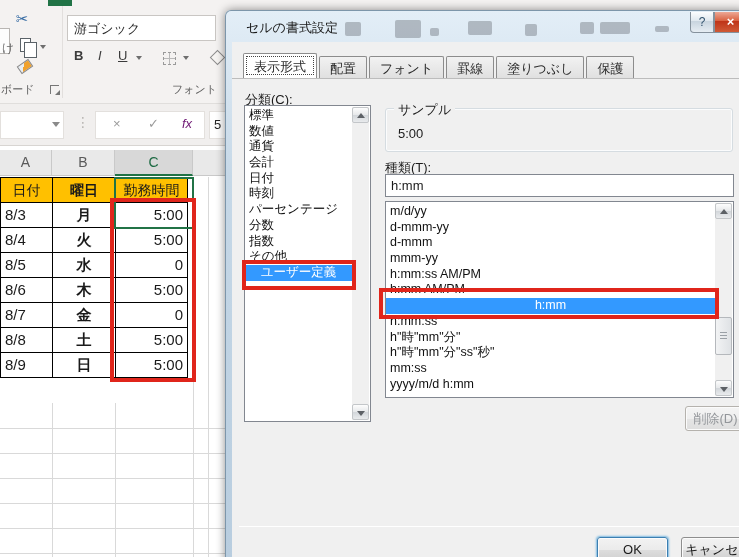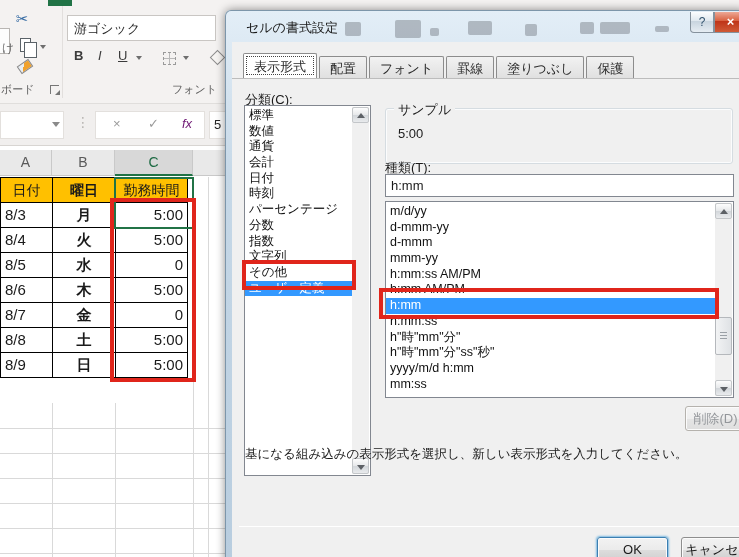--- a/index.html
+++ b/index.html
@@ -65,21 +65,21 @@
   .dlg-inner { left:7px; top:32px; width:515px; height:523px; background:#f0f0f0; }
 
   .tabs { position:absolute; left:11px; top:11px; height:25px; display:flex; align-items:flex-end; }
   .tab { height:22px; padding:3px 10px 0; margin-right:2px; background:linear-gradient(#f2f2f2,#e0e0e0); border:1px solid #8c8c8c; border-bottom:none; border-radius:2px 2px 0 0; font-size:13px; color:#2a2a2a; }
   .tab.active { height:25px; background:#fff; position:relative; z-index:2; padding-top:4px; outline:1px dotted #444; outline-offset:-4px; }
   .tab-base { position:absolute; left:0; top:36px; width:515px; height:1px; background:#bcbcbc; }
 
   .lbl { position:absolute; font-size:13px; color:#1a1a1a; }
   .listbox { position:absolute; background:#fff; border:1px solid #828790; }
   .litem { height:15.7px; padding:0 4px; font-size:12.5px; line-height:15.7px; color:#111; white-space:nowrap; overflow:hidden; }
-  .litem.selected { background:#3399ff; color:#fff; }
+  .litem.selected { background:#3399ff; color:#fff;text-align:center; }
   .sbar { position:absolute; top:1px; right:1px; bottom:1px; width:17px; background:#f0f0f0; }
   .sbtn { position:absolute; left:0; width:17px; height:16px; background:linear-gradient(#fdfdfd,#e6e8ea 50%,#d2d6da 51%,#e9ebed); border:1px solid #c3c6c9; border-radius:2px; }
   .tri-up { position:absolute; left:4px; top:5px; width:0; height:0; border-left:4px solid transparent; border-right:4px solid transparent; border-bottom:5px solid #5d6166; }
   .tri-dn { position:absolute; left:4px; top:6px; width:0; height:0; border-left:4px solid transparent; border-right:4px solid transparent; border-top:5px solid #5d6166; }
   .sthumb { position:absolute; left:0; width:17px; background:linear-gradient(90deg,#f2f3f4,#dfe2e5); border:1px solid #b5b8bc; border-radius:2px; }
   .sthumb:after { content:""; position:absolute; left:4px; top:50%; margin-top:-4px; width:7px; height:8px;
     background:linear-gradient(#9aa0a6,#9aa0a6) 0 0/100% 1px no-repeat, linear-gradient(#9aa0a6,#9aa0a6) 0 3px/100% 1px no-repeat, linear-gradient(#9aa0a6,#9aa0a6) 0 6px/100% 1px no-repeat; }
 
   .groupbox { position:absolute; border:1px solid #d5dce1; border-radius:3px; box-shadow:inset 0 0 0 1px #fbfcfd; }
   .groupbox .gb-label { position:absolute; left:8px; top:-8px; background:#f0f0f0; padding:0 4px; font-size:13px; }
@@ -217,86 +217,84 @@
         <div class="tab active">表示形式</div>
         <div class="tab">配置</div>
         <div class="tab">フォント</div>
         <div class="tab">罫線</div>
         <div class="tab">塗りつぶし</div>
         <div class="tab">保護</div>
       </div>
 
       <div class="lbl" style="left:13px; top:49px;">分類(C):</div>
 
-      <div class="listbox" style="left:12px; top:63px; width:127px; height:371px;">
+      <div class="listbox" style="left:12px; top:63px; width:127px; height:317px;">
         <div style="width:107px; padding-top:2px;">
           <div class="litem">標準</div>
           <div class="litem">数値</div>
           <div class="litem">通貨</div>
           <div class="litem">会計</div>
           <div class="litem">日付</div>
           <div class="litem">時刻</div>
           <div class="litem">パーセンテージ</div>
           <div class="litem">分数</div>
           <div class="litem">指数</div>
-          <div class="litem">文字列</div>
           <div class="litem">その他</div>
           <div class="litem selected">ユーザー定義</div>
         </div>
         <div class="sbar">
           <div class="sbtn" style="top:0;">
               <div class="tri-up"></div>
             </div>
           <div class="sbtn" style="bottom:0;">
               <div class="tri-dn"></div>
             </div>
         </div>
       </div>
 
       <div class="abs red-rect" style="left:10px; top:218px; width:114px; height:30px;"></div>
 
-      <div class="groupbox" style="left:153px; top:66px; width:348px; height:56px;">
+      <div class="groupbox" style="left:153px; top:66px; width:348px; height:44px;">
         <div class="gb-label">サンプル</div>
         <div class="sample-val">5:00</div>
       </div>
 
       <div class="lbl" style="left:153px; top:117px;">種類(T):</div>
       <div class="txtinput" style="left:153px; top:132px; width:349px; height:23px;">h:mm</div>
 
       <div class="listbox" style="left:153px; top:159px; width:349px; height:197px;">
         <div style="width:329px; padding-top:2px;">
           <div class="litem">m/d/yy</div>
           <div class="litem">d-mmm-yy</div>
           <div class="litem">d-mmm</div>
           <div class="litem">mmm-yy</div>
           <div class="litem">h:mm:ss AM/PM</div>
           <div class="litem">h:mm AM/PM</div>
           <div class="litem selected">h:mm</div>
           <div class="litem">h:mm:ss</div>
           <div class="litem">h"時"mm"分"</div>
           <div class="litem">h"時"mm"分"ss"秒"</div>
+          <div class="litem">mm:ss</div>
           <div class="litem">yyyy/m/d h:mm</div>
-          <div class="litem">mm:ss</div>
         </div>
         <div class="sbar">
           <div class="sbtn" style="top:0;">
               <div class="tri-up"></div>
             </div>
           <div class="sthumb" style="top:114px; height:38px;"></div>
           <div class="sbtn" style="bottom:0;">
               <div class="tri-dn"></div>
             </div>
         </div>
       </div>
 
       <div class="abs red-rect" style="left:147px; top:246px; width:340px; height:31px;"></div>
 
       <div class="win-btn disabled" style="left:453px; top:364px; width:61px;">削除(D)</div>
 
-      <div class="helper" style="left:13px; top:404px; width:495px;">基になる組み込みの表示形式を選択し、新しい表示形式を入力してください。</div>
 
       <div class="sep" style="left:7px; top:484px; width:508px;"></div>
 
       <div class="win-btn focus" style="left:365px; top:495px; width:71px;">OK</div>
       <div class="win-btn" style="left:449px; top:495px; width:75px;">キャンセル</div>
     </div>
   </div>
 
 </div>
 

